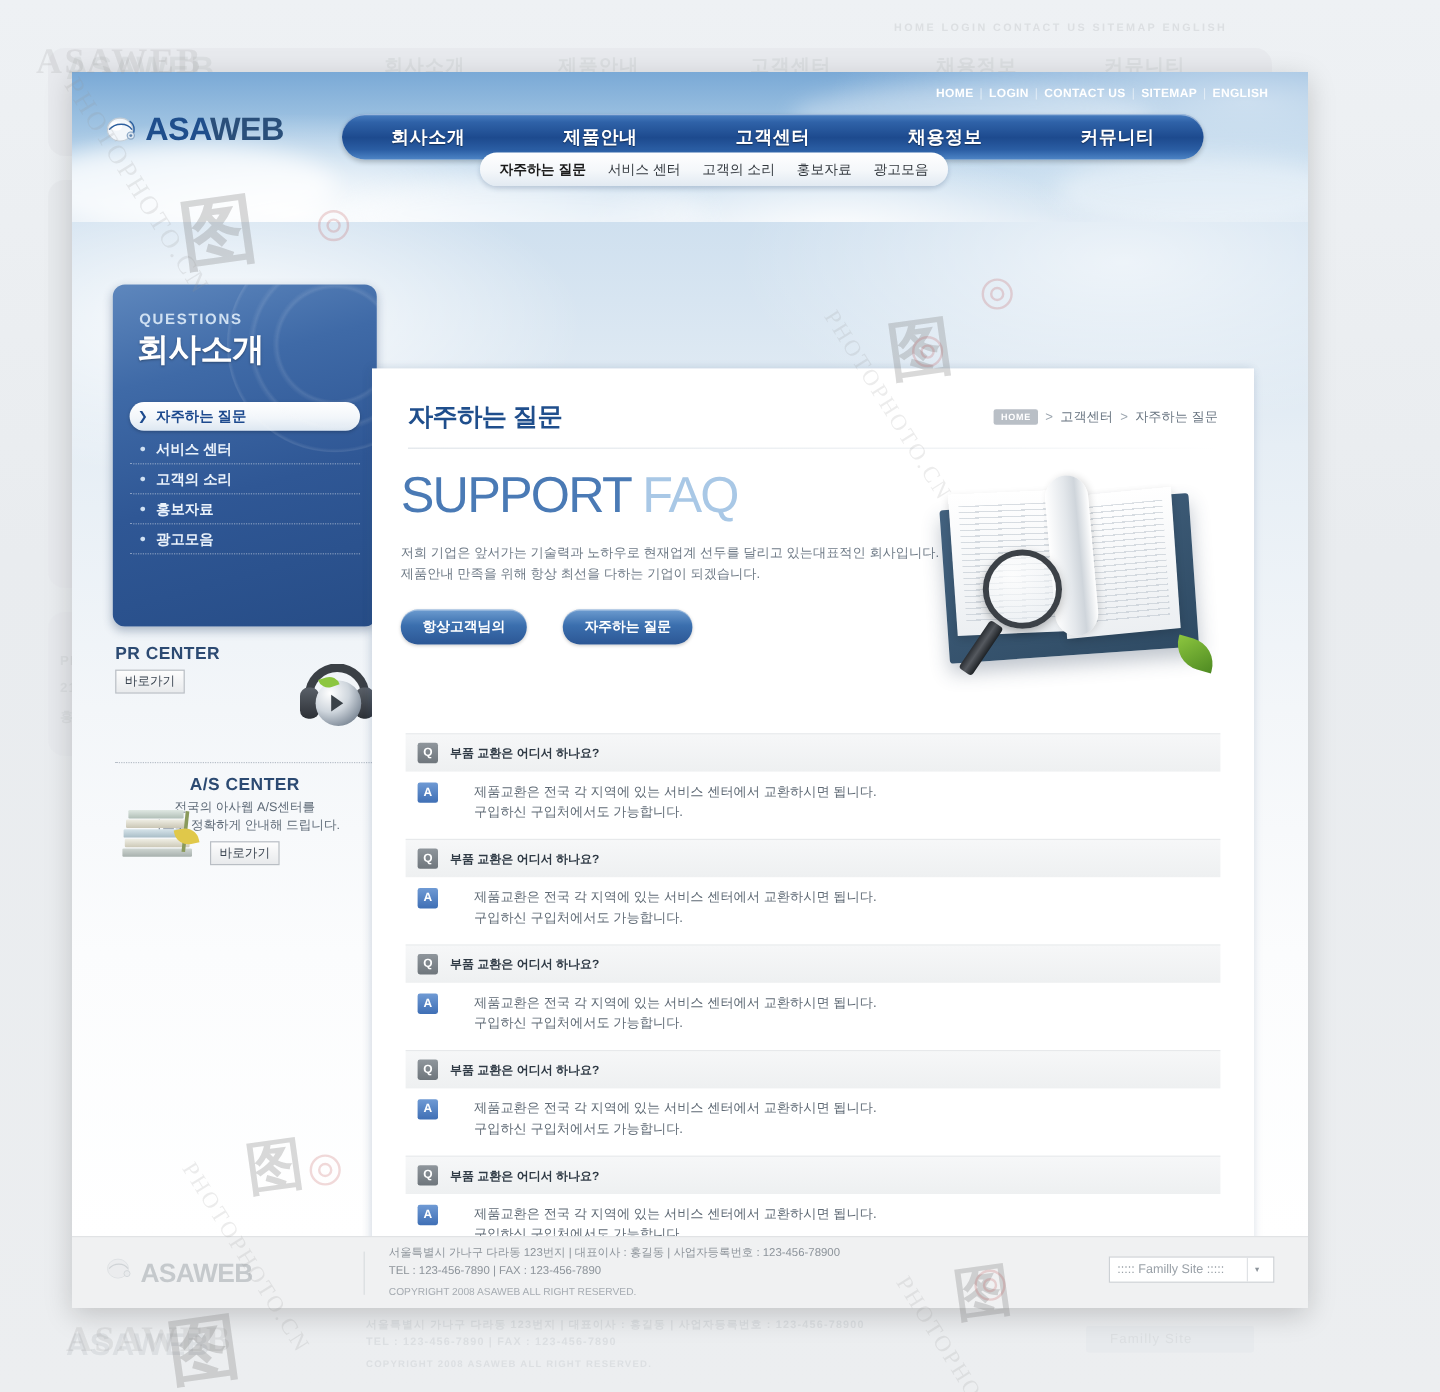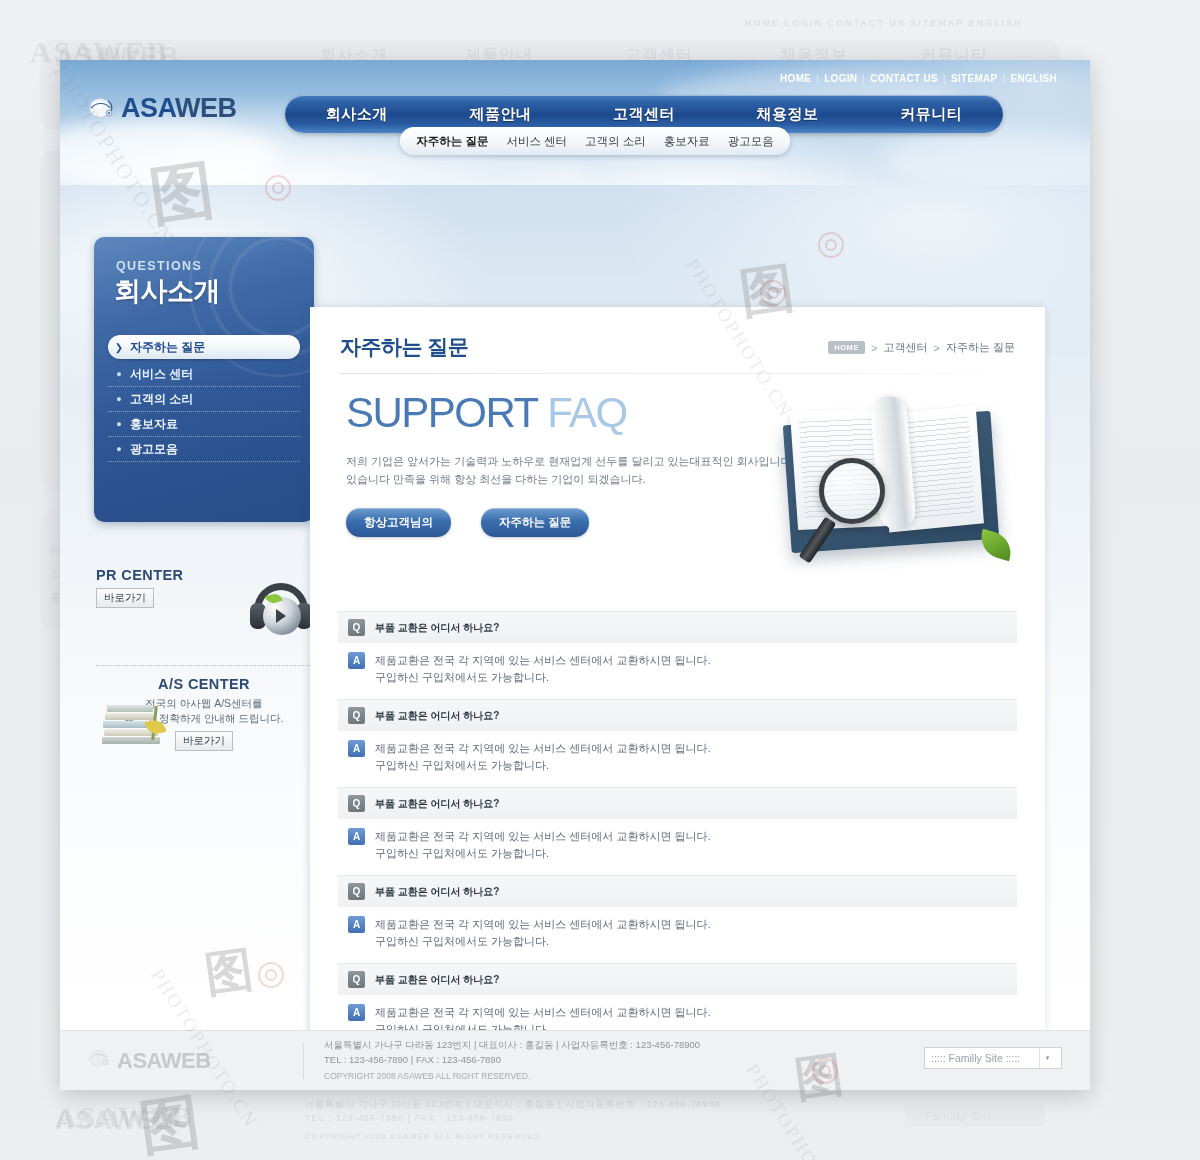--- a/index.html
+++ b/index.html
@@ -157,21 +157,21 @@
   .lnb-li.active {
     border-radius: 13px; border-bottom: none; height: 24px;
     background: linear-gradient(180deg,#ffffff 0%,#f2f6fa 55%,#dde7f1 100%);
     color: #1d4a8e;
     box-shadow: 0 1px 3px rgba(0,0,0,.25);
     margin-bottom: 3px;
   }
   .lnb-li.active .bullet { color:#1d4a8e; font-size: 10px; font-weight:bold; }
 
   .promo {
-    position:absolute; left: 36px; top: 352px; width: 216px; margin-top: 30px;
+    position:absolute; left: 36px; top: 352px; width: 216px;
   }
   .promo-box { position: relative; height: 92px; }
   .promo-box.asc { text-align: center; }
   .promo-h {
     font-size: 14.5px; font-weight: bold; color:#2c4a72; letter-spacing:.4px;
   }
   .promo-p {
     font-size: 10.5px; color:#5e6a77; line-height: 1.45; margin-top: 4px;
   }
   .promo-btn {
@@ -234,21 +234,21 @@
     background:#b9bfc6; color:#ffffff; font-size: 7.5px; font-weight:bold;
     letter-spacing:.6px; padding: 2px 6px; border-radius: 2px;
   }
   .crumb .gt { color:#9aa4ae; }
   .c-rule {
     margin: 12px 30px 0 30px; height:1px;
     background: linear-gradient(90deg,#dfe4e9, #eef1f4 70%, #ffffff);
   }
 
   
-  .hero { position:relative; height: 225px; padding: 18px 30px 0 36px; }
+  .hero { position:relative; height: 225px; padding: 18px 30px 0 24px; }
   .hero-title { font-size: 42px; font-weight: normal; letter-spacing: -1.5px; line-height:1; }
   .hero-title .t1 { color:#4a7ab5; }
   .hero-title .t2 { color:#a9c8e6; }
   .hero-sub { margin-top: 13px; font-size: 16px; color:#4a5661; letter-spacing:-.4px; }
   .hero-sub b { color:#2d3943; font-weight:bold; }
   .hero-desc { margin-top: 18px; font-size: 11px; color:#6e7a86; line-height: 1.65; }
   .hero-btns { margin-top: 20px; display:flex; gap: 30px; }
   .hero-btn {
     padding: 7px 18px; border-radius: 14px; color:#fff; font-size: 11.5px; font-weight:bold;
     background: linear-gradient(180deg,#6d9cd0 0%,#3b6fae 45%,#2c5795 100%);
@@ -309,21 +309,21 @@
   }
   .badge {
     width: 17px; height: 17px; flex: 0 0 17px; border-radius: 2px;
     color:#fff; font-size: 10px; font-weight:bold;
     display:flex; align-items:center; justify-content:center;
   }
   .badge.q { background: linear-gradient(180deg,#8f969c,#6f767c); }
   .badge.a { background: linear-gradient(180deg,#6f9ad4,#3f6fb5); }
   .faq-q .txt { font-size: 10px; font-weight:bold; color:#2f3a45; }
   .faq-a { display:flex; gap: 10px; padding: 9px 10px 11px 10px; }
-  .faq-a .lines2 { font-size: 11px; color:#5f6a75; line-height: 1.55; }
+  .faq-a .lines2 { font-size: 11px; color:#5f6a75; line-height: 1.55; margin-left: 20px; }
 
   
   .pager {
     margin-top: 30px; display:flex; align-items:center; justify-content:center; gap: 7px;
     font-size: 11.5px; color:#9aa3ac;
   }
   .pager .arw {
     width: 12px; height: 12px; border: 1px solid #c2c8ce; background:#fafbfb;
     display:flex; align-items:center; justify-content:center; font-size: 7px; color:#68707a;
   }
@@ -499,21 +499,21 @@
       </div>
       <div class="c-rule"></div>
 
       <div class="hero">
         <div class="hero-title">
           <span class="t1">SUPPORT</span>
           <span class="t2">FAQ</span>
         </div>
         <div class="hero-desc">
           <span>저희 기업은 앞서가는 기술력과 노하우로 현재업계 선두를 달리고 있는대표적인 회사입니다.</span><br>
-          <span>있습니다 만족을 위해 항상 최선을 다하는 기업이 되겠습니다.</span>
+          <span>제품안내 만족을 위해 항상 최선을 다하는 기업이 되겠습니다.</span>
         </div>
         <div class="hero-btns">
           <div class="hero-btn">항상고객님의</div>
           <div class="hero-btn">자주하는 질문</div>
         </div>
 
         <div class="bookart">
           <div class="cover"></div>
           <div class="pgL">
               <div class="lines"></div>

